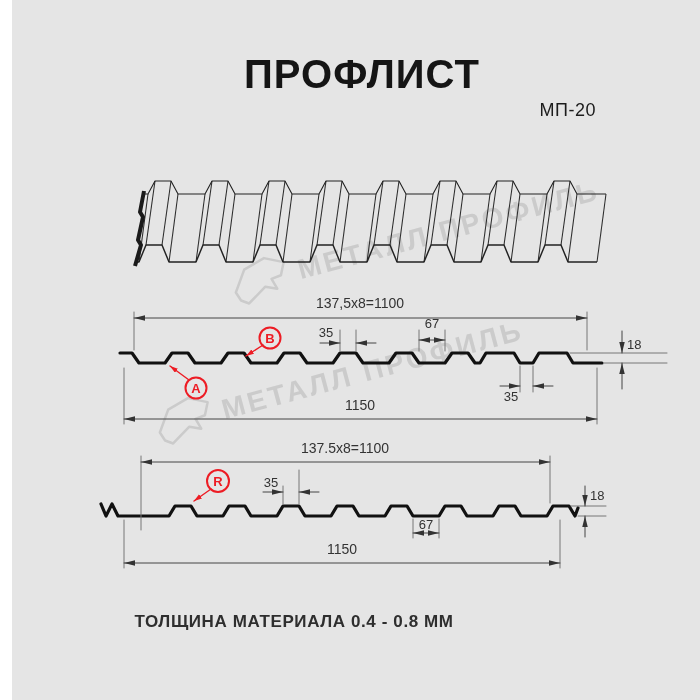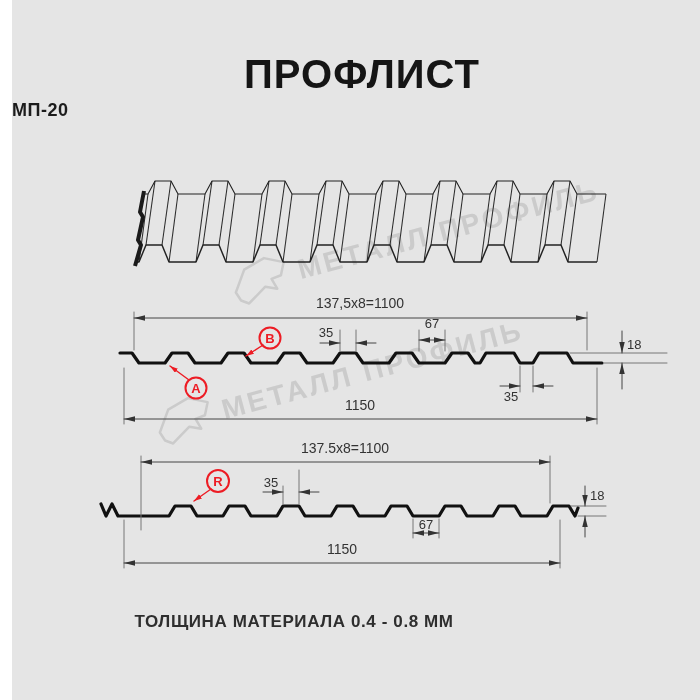--- a/index.html
+++ b/index.html
@@ -1,21 +1,21 @@
 <!DOCTYPE html>
 <html><head>
 <meta charset="utf-8">
 <style>
   html,body{margin:0;padding:0;background:#fff;}
   .page{position:relative;width:700px;height:700px;background:#e5e5e5;overflow:hidden;
         font-family:"Liberation Sans", sans-serif;margin-left:12px;}
   .title{position:absolute;left:0;top:52px;width:700px;text-align:center;
          font-size:40px;font-weight:800;letter-spacing:1px;color:#151515;}
-  .subtitle{position:absolute;left:0;top:100px;width:584px;text-align:left;
-         font-size:18px;font-weight:700;letter-spacing:0.5px;color:#1c1c1c;}
+  .subtitle{position:absolute;left:0;top:100px;width:584px;text-align:right;
+         font-size:18px;font-weight:400;letter-spacing:0.5px;color:#1c1c1c;}
   .footer-note{position:absolute;left:0;top:612px;width:564px;text-align:center;
          font-size:17px;font-weight:700;letter-spacing:0.6px;color:#2e2e2e;}
   svg{position:absolute;left:0;top:0;}
   .dimtxt{font-size:13px;fill:#333;}
   .dimtxt-big{font-size:14px;fill:#333;}
   .redlbl{font-size:13px;font-weight:bold;fill:#ed1c24;}
   .wm-text{font-size:28px;font-weight:bold;fill:#cbcbcb;letter-spacing:3px;}
 </style>
 </head>
 <body>

